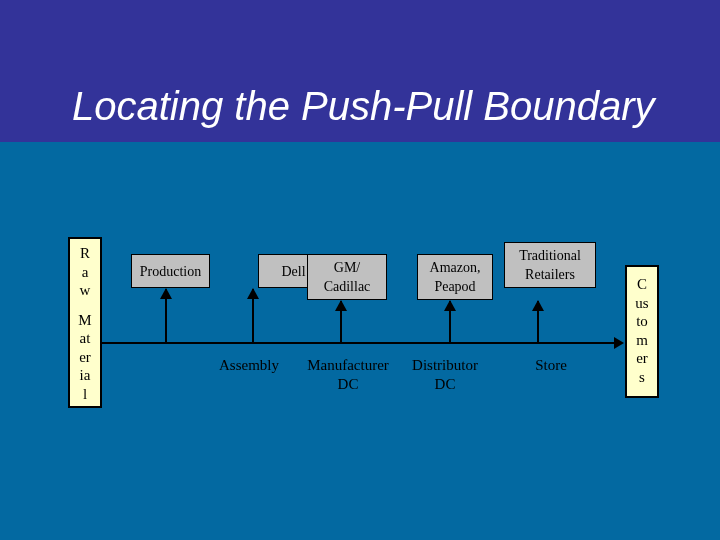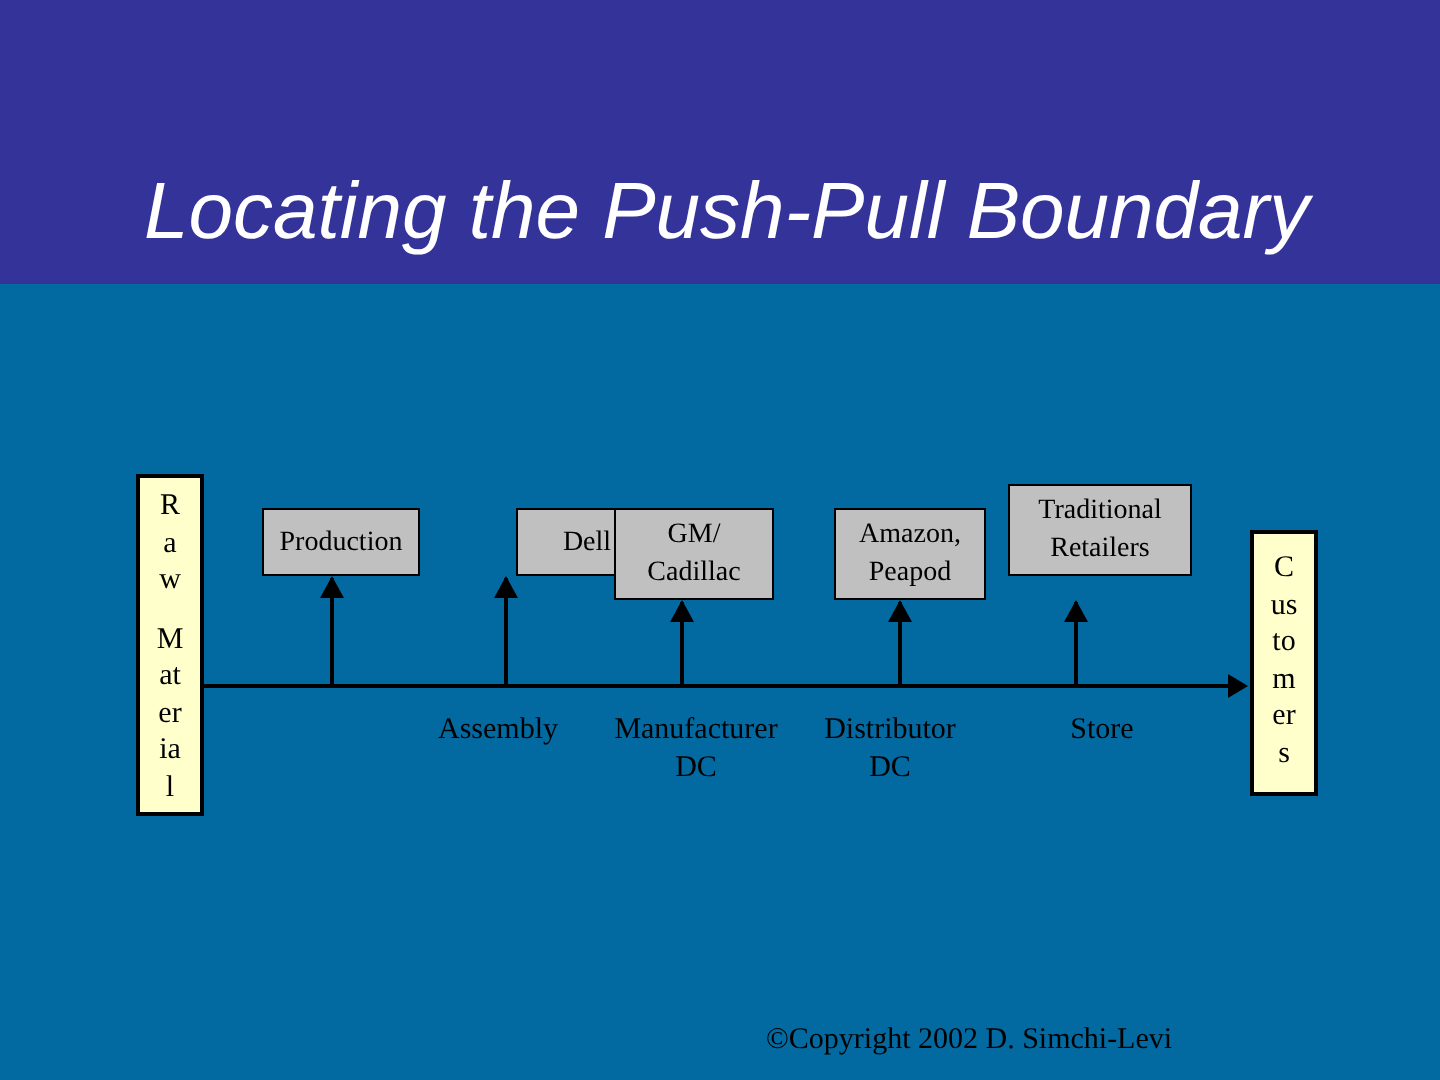--- a/index.html
+++ b/index.html
@@ -150,15 +150,14 @@
     <span>DC</span>
   </div>
   <div class="stage-label label-distributor">
     <span>Distributor</span>
     <span>DC</span>
   </div>
   <div class="stage-label label-store">
     <span>Store</span>
   </div>
 
-  <div class="copyright">©Copyright 2002 D. Simchi-Levi</div>
 
 </div>
 
 </body></html>

